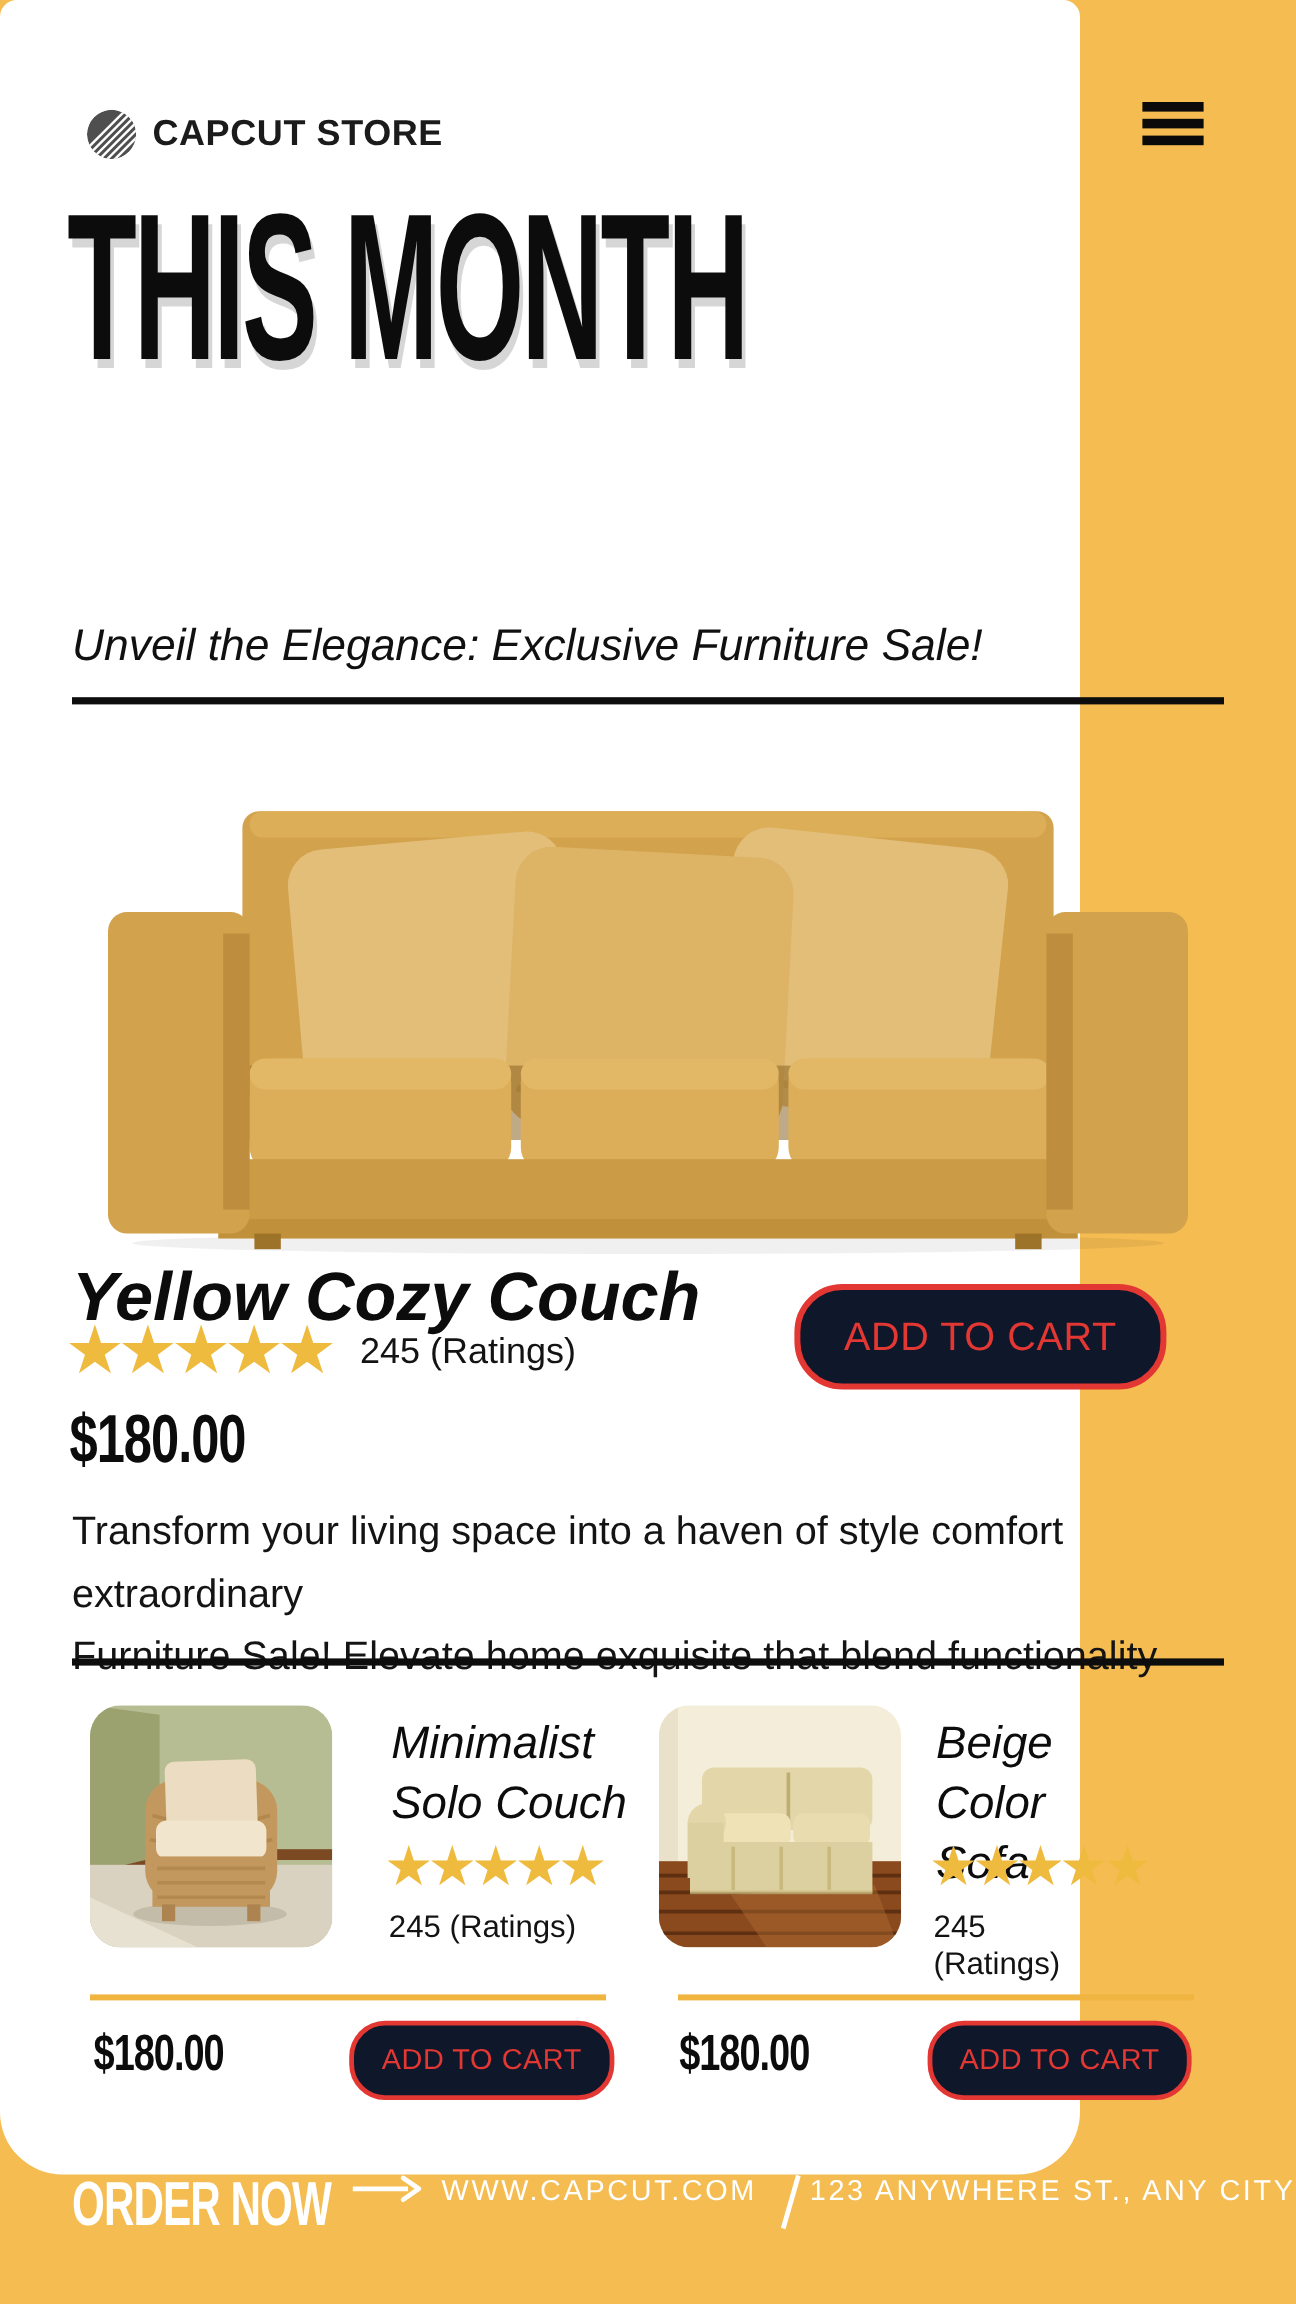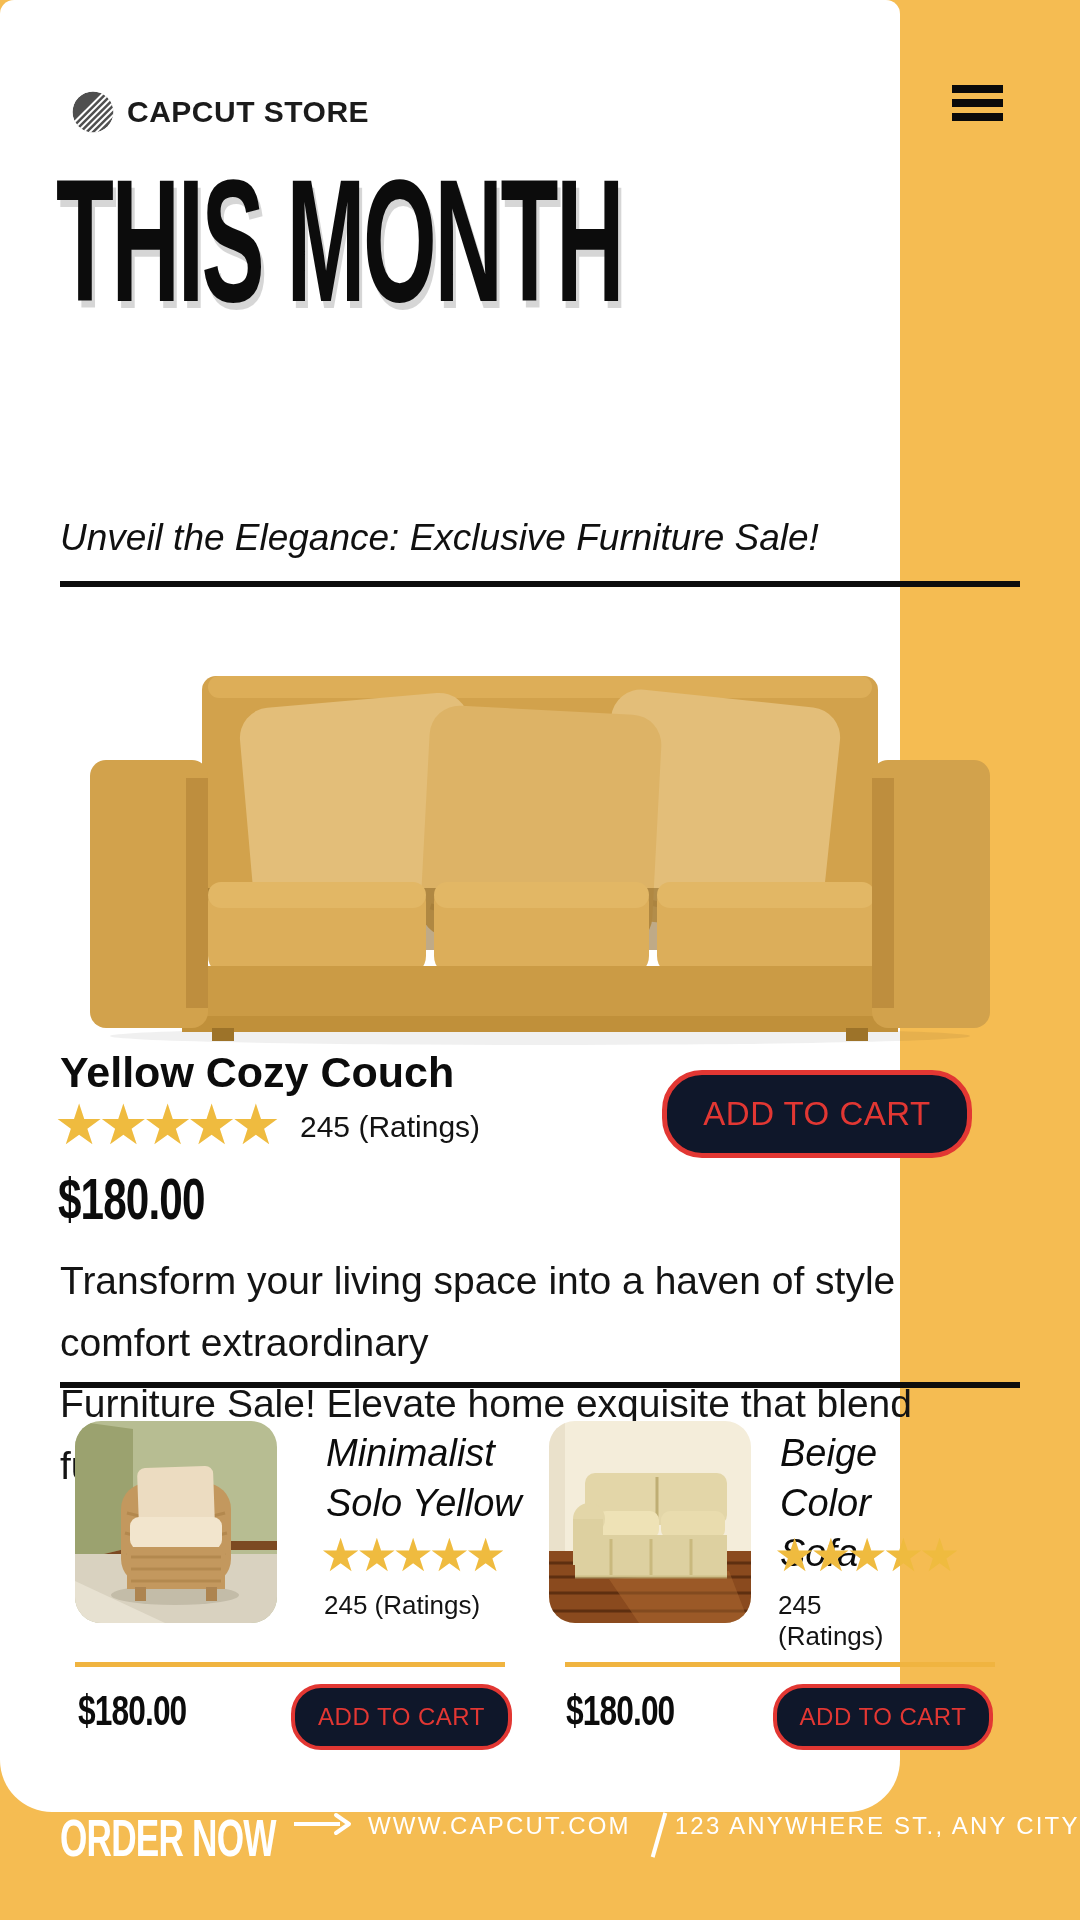--- a/index.html
+++ b/index.html
@@ -17,30 +17,30 @@
   #headline1 .display{font-size:120px;letter-spacing:-3px;transform:scale(0.79,1.45);
     text-shadow:4px 5px 0 rgba(0,0,0,0.16);}
   #headline2{left:56px;top:344px;}
   #headline2 .display{font-size:120px;letter-spacing:-2px;transform:scale(0.73,1.50);color:#F2B33D;}
   #tagline{left:60px;top:517px;font-size:37px;font-style:italic;color:#101010;}
   .rule{height:6px;background:#0d0d0d;}
   #rule1{left:60px;top:581px;width:960px;}
   #rule2{left:60px;top:1382px;width:960px;}
   
   #hero{left:62px;top:610px;width:956px;height:438px;}
-  #product-title{left:60px;top:1048px;font-size:43px;font-weight:700;color:#0c0c0c;}
+  #product-title{left:60px;top:1048px;font-size:57px;font-weight:700;font-style:italic;color:#0c0c0c;}
   .stars{color:#EFBB3F;letter-spacing:-6px;white-space:nowrap;}
   #stars-main{left:54px;top:1092px;font-size:56px;}
   #ratings-main{left:300px;top:1110px;font-size:30px;color:#131313;}
   .cart-btn{border:5px solid #E23733;border-radius:40px;background:#0f172a;color:#E23733;
     display:flex;align-items:center;justify-content:center;cursor:pointer;letter-spacing:.5px;}
   #btn-main{left:662px;top:1070px;width:300px;height:78px;font-size:33px;}
   .price .display{font-size:48px;letter-spacing:-1px;transform:scale(0.88,1.18);text-shadow:none;}
   #price-main{left:58px;top:1172px;}
-  #description{left:60px;top:1250px;width:950px;font-size:39px;line-height:1.58;color:#141414;}
+  #description{left:60px;top:1250px;width:950px;font-size:33px;line-height:1.58;color:#141414;}
   #description span{display:block;}
   
   .thumb{width:202px;height:202px;border-radius:26px;overflow:hidden;cursor:pointer;}
   #thumb1{left:75px;top:1421px;}
   #thumb2{left:549px;top:1421px;}
   .card-title{font-size:38px;font-weight:400;font-style:italic;line-height:1.32;color:#0c0c0c;}
   #title1{left:326px;top:1428px;}
   #title2{left:780px;top:1428px;}
   .card-stars{font-size:46px;letter-spacing:-5px;}
   #stars1{left:320px;top:1528px;}
@@ -168,21 +168,21 @@
         </g>
       <rect x="55" y="96" width="92" height="32" rx="9" fill="#F2E5CD"></rect>
       <rect x="52" y="126" width="98" height="42" fill="#C3985E"></rect>
       <path d="M56 136 h90 M56 148 h90 M56 160 h90" stroke="#A57C42" stroke-width="3" opacity="0.5"></path>
       <rect x="60" y="166" width="11" height="14" fill="#AD8450"></rect>
       <rect x="131" y="166" width="11" height="14" fill="#AD8450"></rect>
     </svg>
   </div>
   <div class="abs card-title" id="title1">
     <div>Minimalist</div>
-    <div>Solo Yellow</div>
+    <div>Solo Couch</div>
   </div>
   <div class="abs stars card-stars" id="stars1">★★★★★</div>
   <div class="abs card-ratings" id="ratings1">245 (Ratings)</div>
   <div class="abs yellow-rule" id="yrule1"></div>
   <div class="abs price price-sm" id="price1">
     <span class="display">$180.00</span>
   </div>
   <div class="abs cart-btn cart-btn-sm" id="btn1">
     <span>ADD TO CART</span>
   </div>

